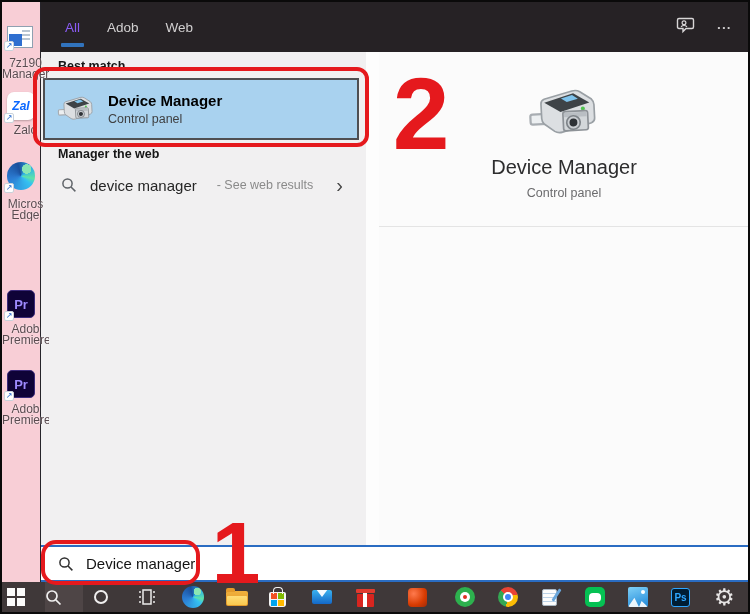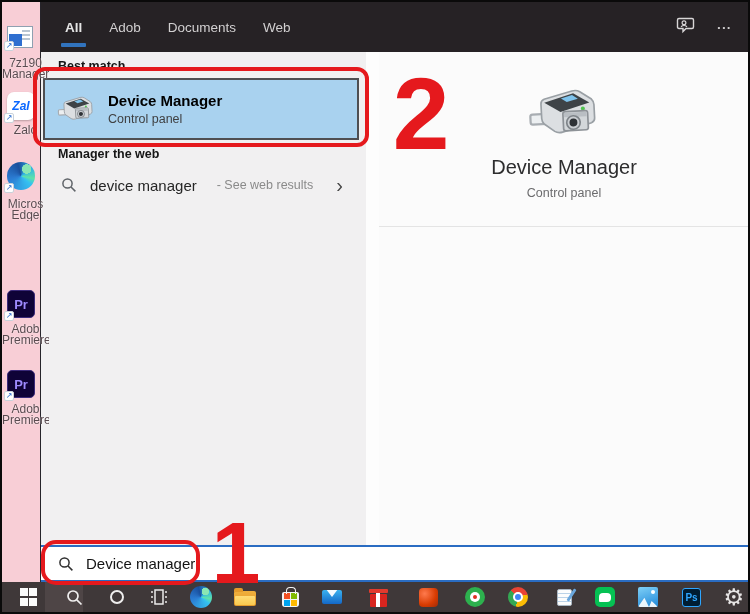--- a/index.html
+++ b/index.html
@@ -32,21 +32,21 @@
              color:#9e8bff; font-weight:bold; font-size:13px; display:grid; place-items:center; position:relative; }
 
   
   .search-window { position:absolute; left:40px; top:2px; width:708px; height:580px; background:#fbfbfb;
                    border-left:1px solid #26242a; }
 
   .sw-header { position:absolute; left:0; top:0; width:100%; height:50px; background:#262225;
                display:flex; align-items:center; padding:0 16px 0 24px; }
   .tab { position:relative; color:#d2d0d1; font-size:13.5px; margin-right:27px; height:50px;
          display:flex; align-items:center; cursor:pointer; }
-  .tab.active { color:#e5e5e5; font-weight:bold; }
+  .tab.active { color:#8b5cf6; font-weight:normal; }
   .tab.active::after { content:""; position:absolute; left:-4px; right:-4px; bottom:5px; height:4px;
                        background:#3173bd; border-radius:1px; }
   .tab .arrow { font-size:8px; margin-left:6px; color:#d2d0d1; }
   .hdr-right { margin-left:auto; display:flex; align-items:center; gap:22px; }
   .dots { color:#d8d6d7; font-size:8px; letter-spacing:2px; }
 
   
   .left-panel { position:absolute; left:0; top:50px; width:325px; height:493px; background:#f1f0f1; }
   .section-label { position:absolute; left:17px; font-size:12.5px; font-weight:bold; color:#161616; }
   .lbl-best { top:7px; }
@@ -76,21 +76,21 @@
 
   
   .search-bar { position:absolute; left:0; top:543px; width:708px; height:37px; background:#fff;
                 border-top:2px solid #2a6cc2; border-bottom:2px solid #2a6cc2;
                 display:flex; align-items:center; padding-left:17px; }
   .search-value { margin-left:12px; font-size:15px; color:#141414; }
   .caret { width:1.5px; height:18px; background:#000; margin-left:2px; }
 
   
   .taskbar { position:absolute; left:2px; top:582px; width:746px; height:30px; background:#3f3839; z-index:2; }
-  .tb { position:absolute; top:0; height:30px; width:30px; display:flex; align-items:center; justify-content:flex-end; cursor:pointer; }
+  .tb { position:absolute; top:0; height:30px; width:30px; display:flex; align-items:center; justify-content:flex-start; cursor:pointer; }
   .tb-active { background:#4e4546; width:38px; }
   .win-logo { display:grid; grid-template-columns:8px 8px; grid-template-rows:8px 8px; gap:1.5px; }
   .win-logo i { background:#fbfbfb; }
   .cortana { width:14px; height:14px; border:2.5px solid #efeeee; border-radius:50%; }
   .folder { width:22px; height:15px; background:linear-gradient(#f0b03c,#e39a2b); border-radius:2px; position:relative; margin-top:3px; }
   .folder::before { content:""; position:absolute; top:-3px; left:0; width:9px; height:4px; background:#e39a2b; border-radius:2px 2px 0 0; }
   .folder::after { content:""; position:absolute; left:1px; right:1px; bottom:1px; height:9px;
                    background:linear-gradient(#ffdd77,#f9c94f); border-radius:1px; }
   .store { width:17px; height:15px; background:#f4f4f4; border-radius:2px 2px 3px 3px; position:relative;
            margin-top:4px; display:grid; place-content:center; grid-template-columns:6px 6px; gap:1px; }
@@ -183,23 +183,20 @@
   <div class="search-window">
 
     <div class="sw-header">
       <div class="tab active">
           <span>All</span>
         </div>
       <div class="tab">
           <span>Adob</span>
         </div>
       <div class="tab">
-          <span>Documents</span>
-        </div>
-      <div class="tab">
           <span>Web</span>
         </div>
       <div class="hdr-right">
         <span>
           <svg width="20" height="18" viewBox="0 0 20 18">
             <path d="M3 2.5 h13 q1.5 0 1.5 1.5 v7 q0 1.5 -1.5 1.5 h-6 l-3 3 v-3 h-4 q-1.5 0 -1.5 -1.5 v-7 q0 -1.5 1.5 -1.5 Z" fill="none" stroke="#d8d6d7" stroke-width="1.4"></path>
             <circle cx="8" cy="6.7" r="1.9" fill="none" stroke="#d8d6d7" stroke-width="1.2"></circle>
             <path d="M5 10.8 q3 -2.6 6 0" fill="none" stroke="#d8d6d7" stroke-width="1.2"></path>
           </svg>
         </span>

